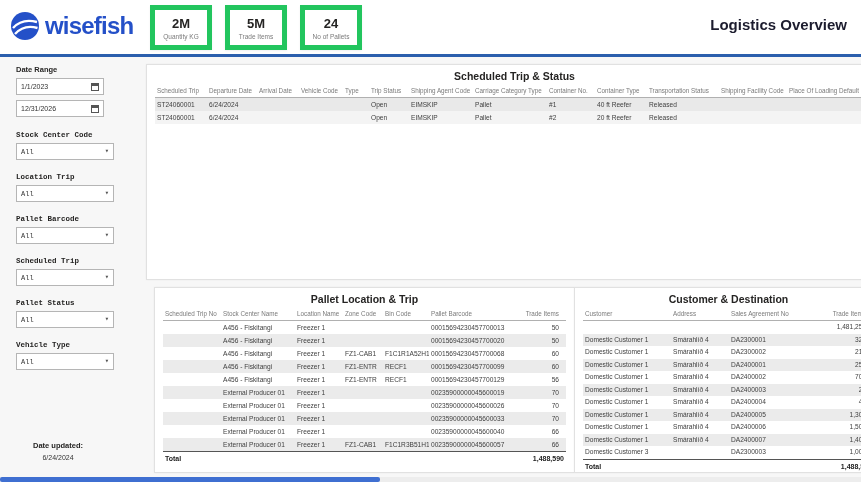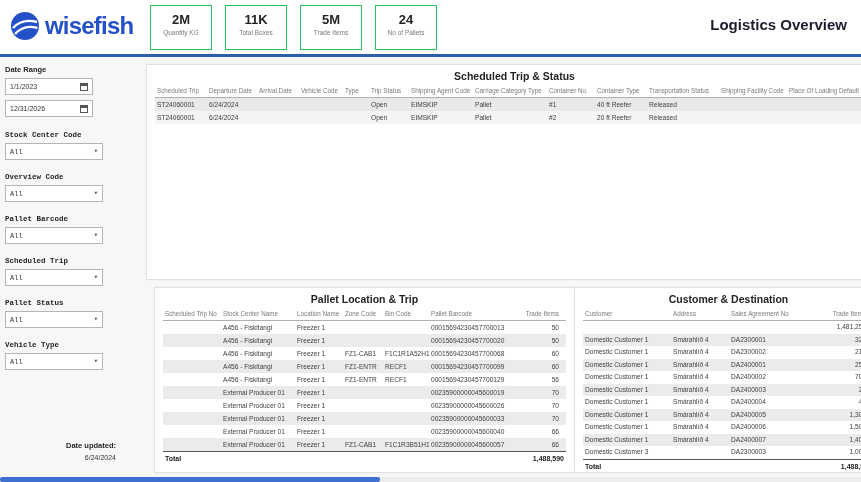--- a/index.html
+++ b/index.html
@@ -4,36 +4,36 @@
 <style>
   *{margin:0;padding:0;box-sizing:border-box;}
   html,body{width:861px;height:482px;overflow:hidden;}
   body{font-family:"Liberation Sans","DejaVu Sans",sans-serif;background:#f7f7f7;position:relative;}
 
   
   .header{position:absolute;top:0;left:0;width:861px;height:54px;background:#ffffff;}
   .logo{position:absolute;left:10px;top:11px;display:flex;align-items:center;gap:5px;}
   .logo-text{font-size:24px;font-weight:800;color:#2450c8;letter-spacing:-0.8px;}
   .kpis{position:absolute;left:150px;top:5px;display:flex;gap:13px;}
-  .kpi{width:62px;height:45px;background:#fff;border:1px solid #22c55e;box-shadow:0 1px 2px rgba(0,0,0,.06);text-align:center;}
+  .kpi{width:62px;height:45px;background:#fff;border:5px solid #22c55e;box-shadow:0 1px 2px rgba(0,0,0,.06);text-align:center;}
   .kpi-value{font-size:13px;font-weight:700;color:#252423;margin-top:6px;}
   .kpi-label{font-size:6.5px;color:#7a7a7a;margin-top:2px;}
   .title{position:absolute;right:14px;top:16px;font-size:15px;font-weight:700;color:#1c1c2e;}
   .accent{position:absolute;top:54px;left:0;width:861px;height:3px;background:#2b5fad;}
 
   
-  .sidebar{position:absolute;left:0;top:57px;width:116px;height:420px;padding:8px 5px;}
+  .sidebar{position:absolute;left:0;top:57px;width:116px;height:420px;padding:8px 16px;}
   .flabel{font-size:7.5px;font-weight:700;color:#252423;margin-bottom:4px;}
   .databox{width:88px;height:17px;border:1px solid #b5b5b5;background:#fff;display:flex;align-items:center;justify-content:space-between;padding:0 4px;font-size:7px;color:#333;margin-bottom:5px;}
   .databox.last{margin-bottom:14px;}
   .fgroup{margin-bottom:13px;font-family:Liberation Mono, monospace;}
   .select{width:98px;height:17px;border:1px solid #b5b5b5;background:#fff;display:flex;align-items:center;justify-content:space-between;padding:0 4px;font-size:7px;color:#333;}
   .chev{font-size:7px;color:#555;line-height:1;}
   .cal{width:8px;height:8px;border:1px solid #555;border-top:3px solid #555;display:inline-block;}
-  .date-updated{position:absolute;bottom:16px;left:0;width:116px;text-align:right;}
+  .date-updated{position:absolute;bottom:16px;left:0;width:116px;text-align:center;}
   .dul{font-size:7.5px;font-weight:700;color:#252423;}
   .duv{font-size:7px;color:#333;margin-top:4px;}
 
   
   .card{position:absolute;background:#fff;border:1px solid #e1e1e1;box-shadow:0 0 2px rgba(0,0,0,.05);margin-left:28px;}
   .card-trip{left:118px;top:64px;width:737px;height:216px;}
   .card-pallet{left:126px;top:287px;width:421px;height:186px;}
   .card-customer{left:546px;top:287px;width:309px;height:186px;}
   .card-title{font-size:10.5px;font-weight:700;color:#252423;text-align:center;padding:5px 0 3px;}
   .table{padding:0 8px;}
@@ -68,24 +68,20 @@
       <path d="M5 23 Q 14 13 27.5 17" stroke="#ffffff" stroke-width="2.4" fill="none"></path>
     </svg>
     <span class="logo-text">wisefish</span>
   </div>
   <div class="kpis">
     <div class="kpi">
       <div class="kpi-value">2M</div>
       <div class="kpi-label">Quantity KG</div>
     </div>
     <div class="kpi">
-      <div class="kpi-value">11K</div>
-      <div class="kpi-label">Total Boxes</div>
-    </div>
-    <div class="kpi">
       <div class="kpi-value">5M</div>
       <div class="kpi-label">Trade Items</div>
     </div>
     <div class="kpi">
       <div class="kpi-value">24</div>
       <div class="kpi-label">No of Pallets</div>
     </div>
   </div>
   <div class="title">Logistics Overview</div>
 </div>
@@ -103,21 +99,21 @@
   </div>
 
   <div class="fgroup">
     <div class="flabel">Stock Center Code</div>
     <div class="select">
       <span>All</span>
       <span class="chev">▾</span>
     </div>
   </div>
   <div class="fgroup">
-    <div class="flabel">Overview Code</div>
+    <div class="flabel">Location Trip</div>
     <div class="select">
       <span>All</span>
       <span class="chev">▾</span>
     </div>
   </div>
   <div class="fgroup">
     <div class="flabel">Pallet Barcode</div>
     <div class="select">
       <span>All</span>
       <span class="chev">▾</span>

